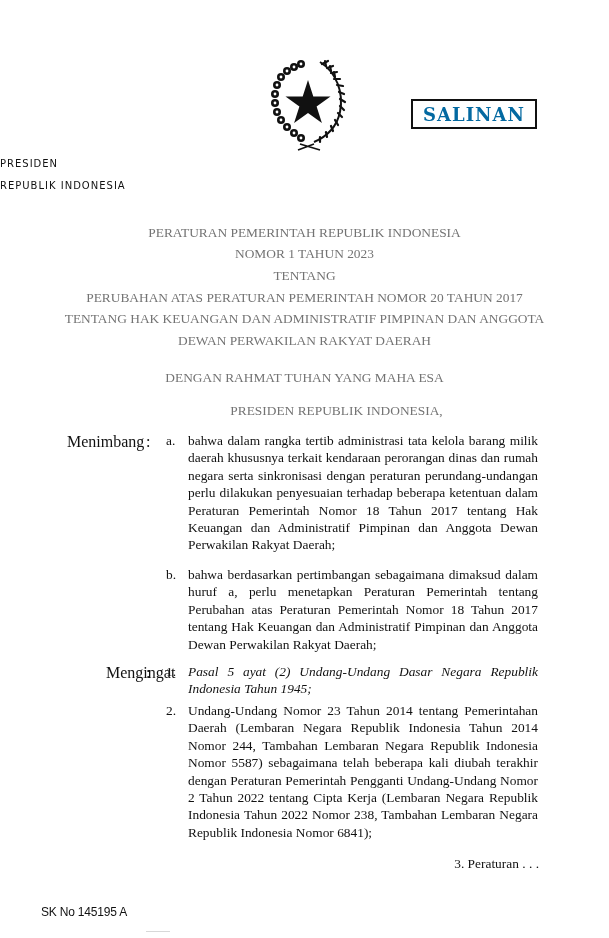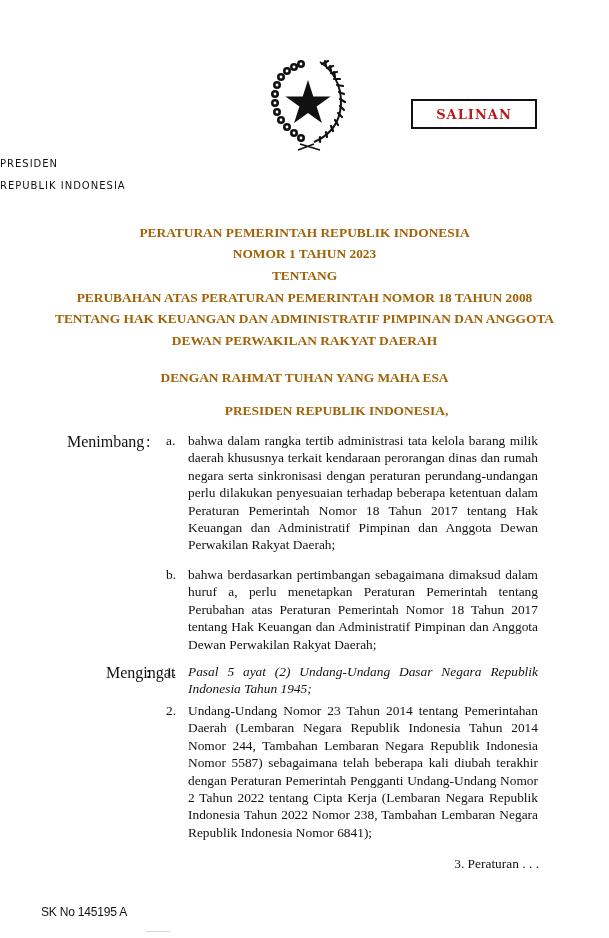--- a/index.html
+++ b/index.html
@@ -3,25 +3,25 @@
 <meta charset="utf-8">
 <style>
   html, body { margin:0; padding:0; background:#ffffff; }
   body { width:609px; height:938px; position:relative; overflow:hidden; color:#111; }
   .abs { position:absolute; }
 
   .emblem { left:268px; top:58px; width:80px; height:94px; }
   .salinan-box { left:411px; top:99px; width:122px; height:26px; border:2px solid #111; box-shadow: 0 0 0 0 #111;
     display:flex; align-items:center; justify-content:center; }
   .salinan-box::before { content:""; position:absolute; inset:-4px; border:1px solid transparent; }
-  .salinan-text { font-family:"DejaVu Serif","Liberation Serif",serif; font-weight:bold; font-size:13px; letter-spacing:1px; color:#b91c1c; }
+  .salinan-text { font-family:"DejaVu Serif","Liberation Serif",serif; font-weight:bold; font-size:18px; letter-spacing:1px; color:#0369a1; }
 
   .pres-label { width:609px; left:0; text-align:left; font-family:"DejaVu Sans","Liberation Sans",sans-serif; font-size:10px; letter-spacing:1px; color:#111; }
 
-  .center-line { left:0; width:609px; text-align:center; font-family:"Liberation Serif","DejaVu Serif",serif; font-size:13.4px; color:#a16207;font-weight:bold; }
+  .center-line { left:0; width:609px; text-align:center; font-family:"Liberation Serif","DejaVu Serif",serif; font-size:13.4px; color:#737373; }
 
   .label-col { font-family:"Liberation Serif","DejaVu Serif",serif; font-size:16px; color:#111; }
   .para { font-family:"Liberation Serif","DejaVu Serif",serif; font-size:13.4px; line-height:17.4px; text-align:justify; text-align-last:left; color:#111; }
   .mark { font-family:"Liberation Serif","DejaVu Serif",serif; font-size:13.4px; color:#111; }
 
   .footer-ref { font-family:"Liberation Sans","DejaVu Sans",sans-serif; font-size:12px; color:#111; letter-spacing:-0.2px; }
   .scan-mark { left:146px; top:931px; width:24px; height:1px; background:#d8d8d8; }
 </style>
 </head>
 <body>
@@ -87,21 +87,21 @@
 <div class="abs salinan-box">
   <span class="salinan-text">SALINAN</span>
 </div>
 
 <div class="abs pres-label" style="top:158px;">PRESIDEN</div>
 <div class="abs pres-label" style="top:180px;">REPUBLIK INDONESIA</div>
 
 <div class="abs center-line" style="top:225px;">PERATURAN PEMERINTAH REPUBLIK INDONESIA</div>
 <div class="abs center-line" style="top:246px;">NOMOR  1  TAHUN 2023</div>
 <div class="abs center-line" style="top:268px;">TENTANG</div>
-<div class="abs center-line" style="top:290px;">PERUBAHAN ATAS PERATURAN PEMERINTAH NOMOR 18 TAHUN 2008</div>
+<div class="abs center-line" style="top:290px;">PERUBAHAN ATAS PERATURAN PEMERINTAH NOMOR 20 TAHUN 2017</div>
 <div class="abs center-line" style="top:311px;">TENTANG HAK KEUANGAN DAN ADMINISTRATIF PIMPINAN DAN ANGGOTA</div>
 <div class="abs center-line" style="top:333px;">DEWAN PERWAKILAN RAKYAT DAERAH</div>
 
 <div class="abs center-line" style="top:370px;">DENGAN RAHMAT TUHAN YANG MAHA ESA</div>
 <div class="abs center-line" style="top:403px;padding-left:32px;">PRESIDEN REPUBLIK INDONESIA,</div>
 
 <div class="abs label-col" style="left:67px; top:433px;">Menimbang</div>
 <div class="abs label-col" style="left:146px; top:433px;">:</div>
 
 <div class="abs mark" style="left:166px; top:433px;">a.</div>

